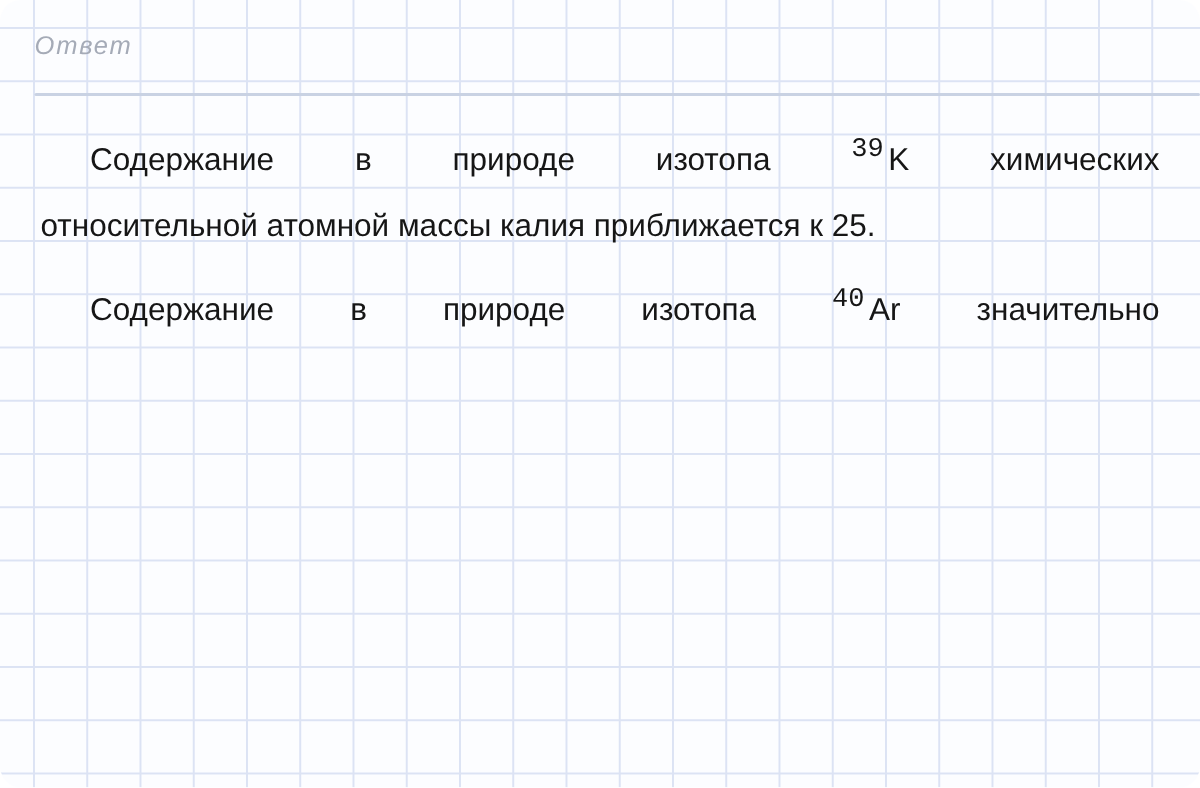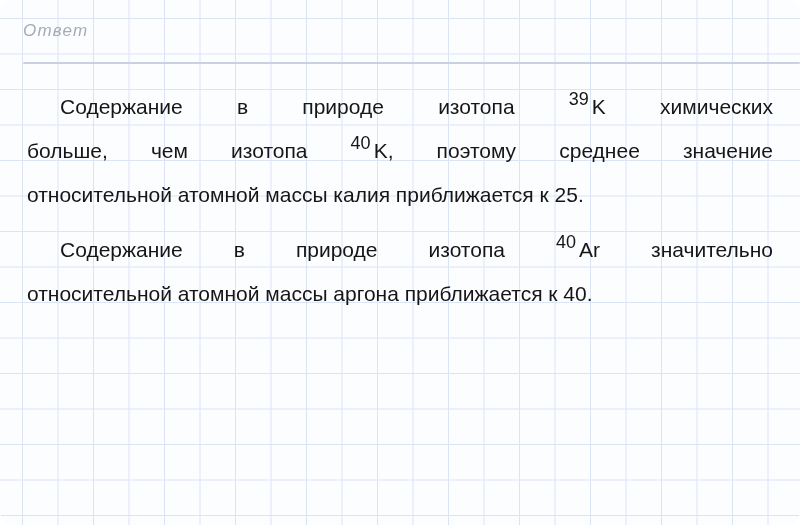--- a/index.html
+++ b/index.html
@@ -57,32 +57,31 @@
     text-align-last:justify;
   }
   .line.indent{text-indent:33px;}
   .line sup{
     font-size:18px;
     line-height:0;
     vertical-align:baseline;
     position:relative;
     top:-9px;
     margin-right:3px;
+    font-family:Liberation Mono, monospace;
   }
 </style>
 </head>
 <body>
 
 <div class="sheet">
   <span class="answer-label">Ответ</span>
   <div class="divider"></div>
   <div class="content">
       <div class="paragraph">
         <div class="line justify indent"><span>Содержание в природе изотопа </span><sup>39</sup><span>K химических</span></div>
-        <div class="line justify"><span>больше, чем изотопа </span><sup>40</sup><span>K, поэтому среднее значение</span></div>
         <div class="line"><span>относительной атомной массы калия приближается к 25.</span></div>
       </div>
       <div class="paragraph">
         <div class="line justify indent"><span>Содержание в природе изотопа </span><sup>40</sup><span>Ar значительно</span></div>
-        <div class="line"><span>относительной атомной массы аргона приближается к 40.</span></div>
       </div>
     </div>
 </div>
 
 </body></html>

